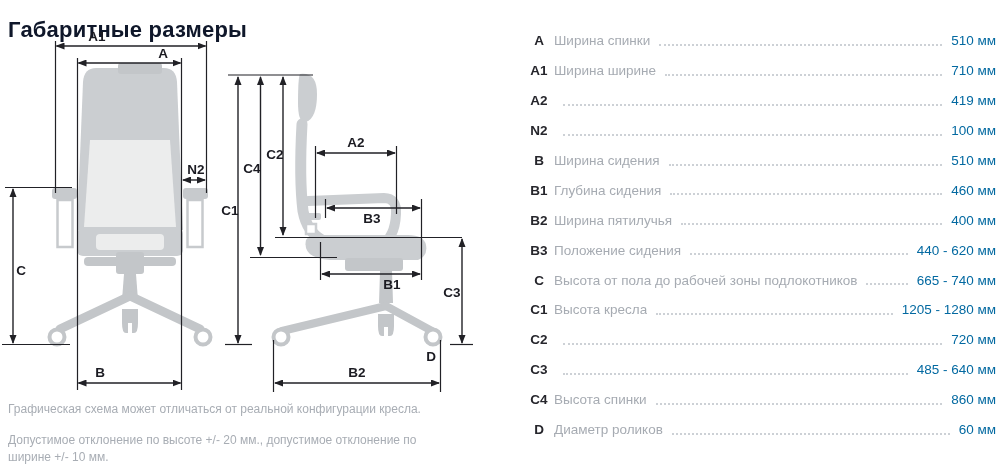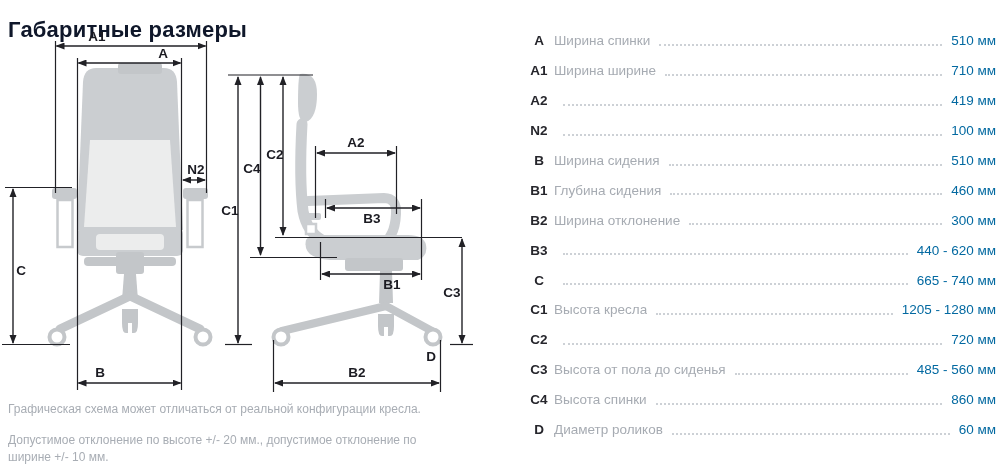--- a/index.html
+++ b/index.html
@@ -199,55 +199,56 @@
 
     <div class="trow">
       <span class="code">B1</span>
       <span class="desc">Глубина сидения</span>
       <span class="dots"></span>
       <span class="val">460 мм</span>
     </div>
 
     <div class="trow">
       <span class="code">B2</span>
-      <span class="desc">Ширина отклонение</span>
-      <span class="dots"></span>
-      <span class="val">300 мм</span>
+      <span class="desc">Ширина пятилучья</span>
+      <span class="dots"></span>
+      <span class="val">400 мм</span>
     </div>
 
     <div class="trow">
       <span class="code">B3</span>
+      <span class="desc">Положение сидения</span>
       <span class="dots"></span>
       <span class="val">440 - 620 мм</span>
     </div>
 
     <div class="trow">
       <span class="code">C</span>
+      <span class="desc">Высота от пола до рабочей зоны подлокотников</span>
       <span class="dots"></span>
       <span class="val">665 - 740 мм</span>
     </div>
 
     <div class="trow">
       <span class="code">C1</span>
       <span class="desc">Высота кресла</span>
       <span class="dots"></span>
       <span class="val">1205 - 1280 мм</span>
     </div>
 
     <div class="trow">
       <span class="code">C2</span>
       <span class="dots"></span>
       <span class="val">720 мм</span>
     </div>
 
     <div class="trow">
       <span class="code">C3</span>
-      <span class="desc">Высота от пола до сиденья</span>
-      <span class="dots"></span>
-      <span class="val">485 - 560 мм</span>
+      <span class="dots"></span>
+      <span class="val">485 - 640 мм</span>
     </div>
 
     <div class="trow">
       <span class="code">C4</span>
       <span class="desc">Высота спинки</span>
       <span class="dots"></span>
       <span class="val">860 мм</span>
     </div>
 
     <div class="trow">

